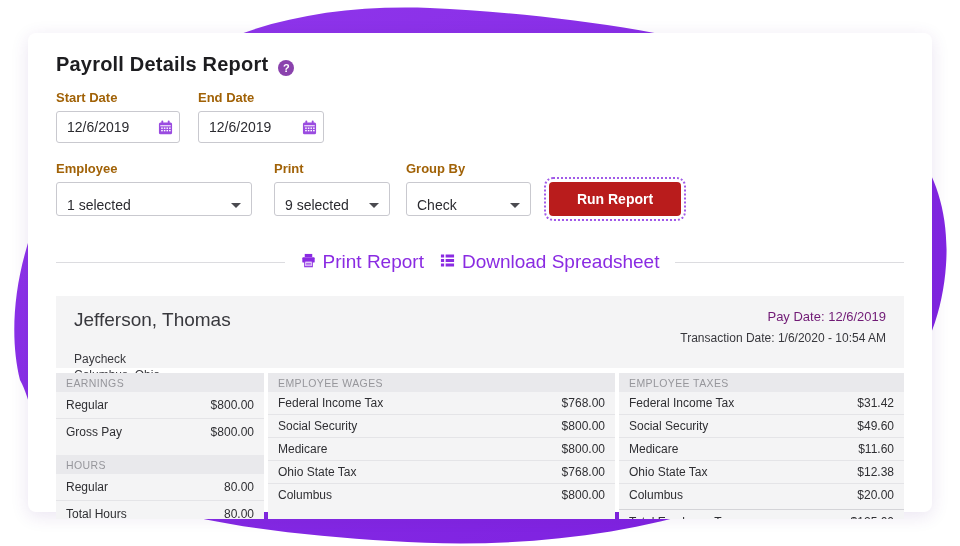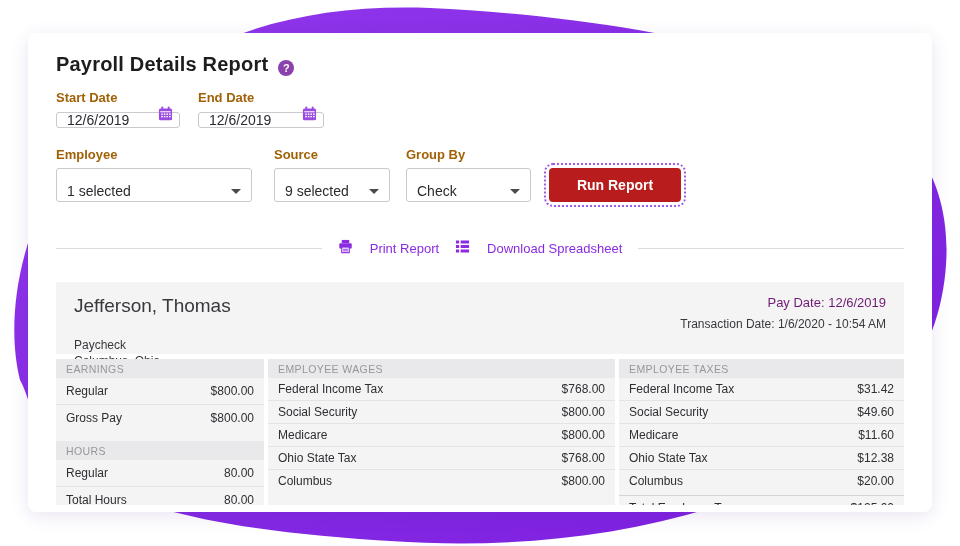--- a/index.html
+++ b/index.html
@@ -18,40 +18,40 @@
   .title-row { display:flex; align-items:flex-end; gap:10px; margin-bottom:14px; }
   .title { font-size:20px; font-weight:700; color:#1d1d20; letter-spacing:.2px; }
   .help-badge { width:16px; height:16px; border-radius:50%; background:#8a42ad; color:#fff;
     font-size:11px; font-weight:700; display:flex; align-items:center; justify-content:center;
     cursor:pointer; }
 
   .field-label { font-size:13px; font-weight:700; color:#a16207; margin-bottom:6px; }
 
   .date-row { display:flex; gap:18px; margin-bottom:18px; }
   .date-box { position:relative; }
-  .date-input { width:124px; height:16px; border:1px solid #c9c9cf; border-radius:3px;
+  .date-input { width:124px; height:32px; border:1px solid #c9c9cf; border-radius:3px;
     font-size:14px; color:#2b2b30; padding:0 28px 0 10px;
     font-family:"Liberation Sans", sans-serif; }
   .cal-btn { position:absolute; right:7px; bottom:8px; width:15px; height:15px; cursor:pointer; }
 
   .filter-row { display:flex; align-items:flex-end; margin-bottom:0; }
   .filter-group { display:flex; flex-direction:column; }
   .selectbox { height:34px; border:1px solid #c9c9cf; border-radius:3px; background:#fff;
     display:flex; align-items:center; justify-content:space-between;
     font-size:14px; color:#2b2b30; padding:12px 10px 0 10px; cursor:pointer; }
   .caret { width:0; height:0; border-left:5px solid transparent; border-right:5px solid transparent;
     border-top:5px solid #4a4a50; margin-left:8px; }
   .run-btn { height:34px; width:132px; background:#b91c1c; color:#fff; border:none;
     border-radius:4px; font-size:14px; font-weight:700; cursor:pointer;
     outline:2px dotted #a15ae8; outline-offset:3px;
     font-family:"Liberation Sans", sans-serif; }
 
   .divider-row { display:flex; align-items:center; gap:16px; margin-top:38px; height:16px; }
   .divider-line { flex:1; height:1px; background:#dcdce0; }
-  .tool-link { display:flex; align-items:center; gap:17px; color:#8a2be2; font-size:13px;
+  .tool-link { display:flex; align-items:center; gap:7px; color:#8a2be2; font-size:19px;
     cursor:pointer; white-space:nowrap; }
 
   .report-block { margin-top:26px; }
   .bio-band { background:#f4f4f5; display:flex; justify-content:space-between;
     padding:13px 18px 12px; height:72px; }
   .bio-name { font-size:19px; color:#38383d; margin-bottom:20px; }
   .bio-sub { font-size:12px; color:#38383d; line-height:16px; }
   .bio-right { text-align:right; }
   .bio-paydate { font-size:13px; color:#701a75; margin-bottom:7px; }
   .bio-trans { font-size:12px; color:#38383d; }
@@ -152,21 +152,21 @@
 
     <div class="filter-row">
       <div class="filter-group" style="margin-right:22px">
         <div class="field-label">Employee</div>
         <div class="selectbox" style="width:196px">
           <span>1 selected</span>
           <span class="caret"></span>
         </div>
       </div>
       <div class="filter-group" style="margin-right:16px">
-        <div class="field-label">Source</div>
+        <div class="field-label">Print</div>
         <div class="selectbox" style="width:116px">
           <span>9 selected</span>
           <span class="caret"></span>
         </div>
       </div>
       <div class="filter-group" style="margin-right:18px">
         <div class="field-label">Group By</div>
         <div class="selectbox" style="width:125px">
           <span>Check</span>
           <span class="caret"></span>

